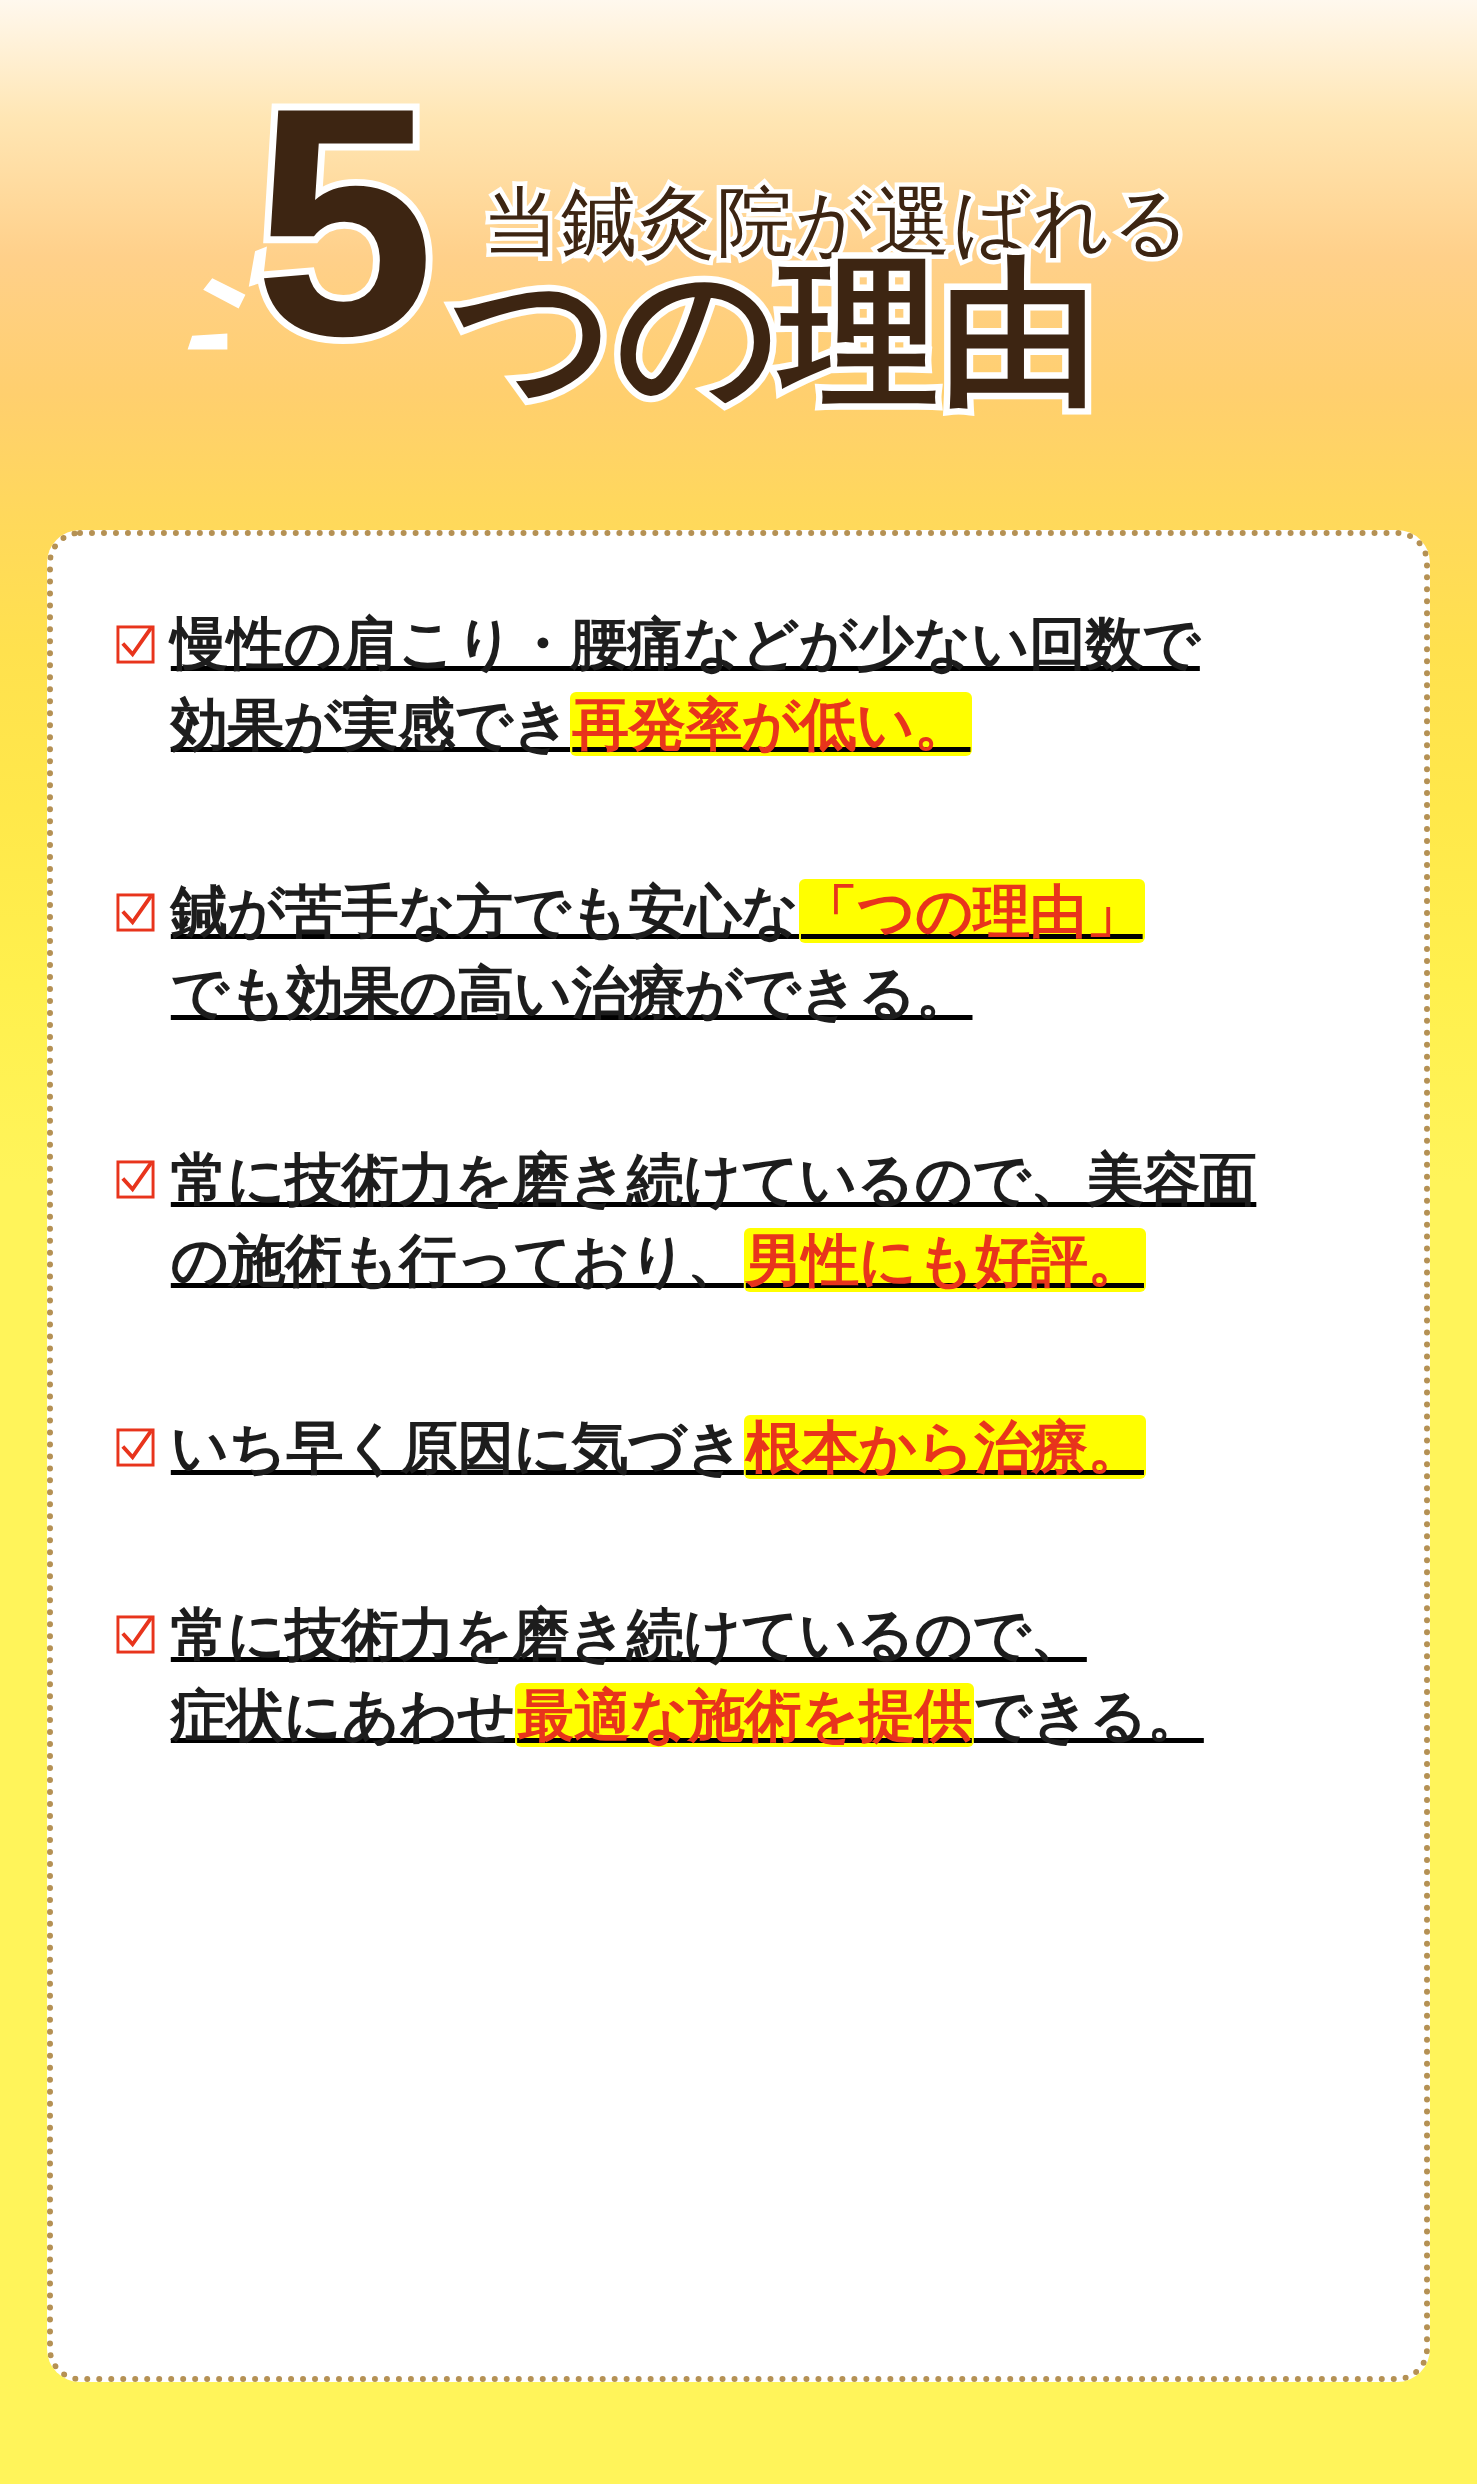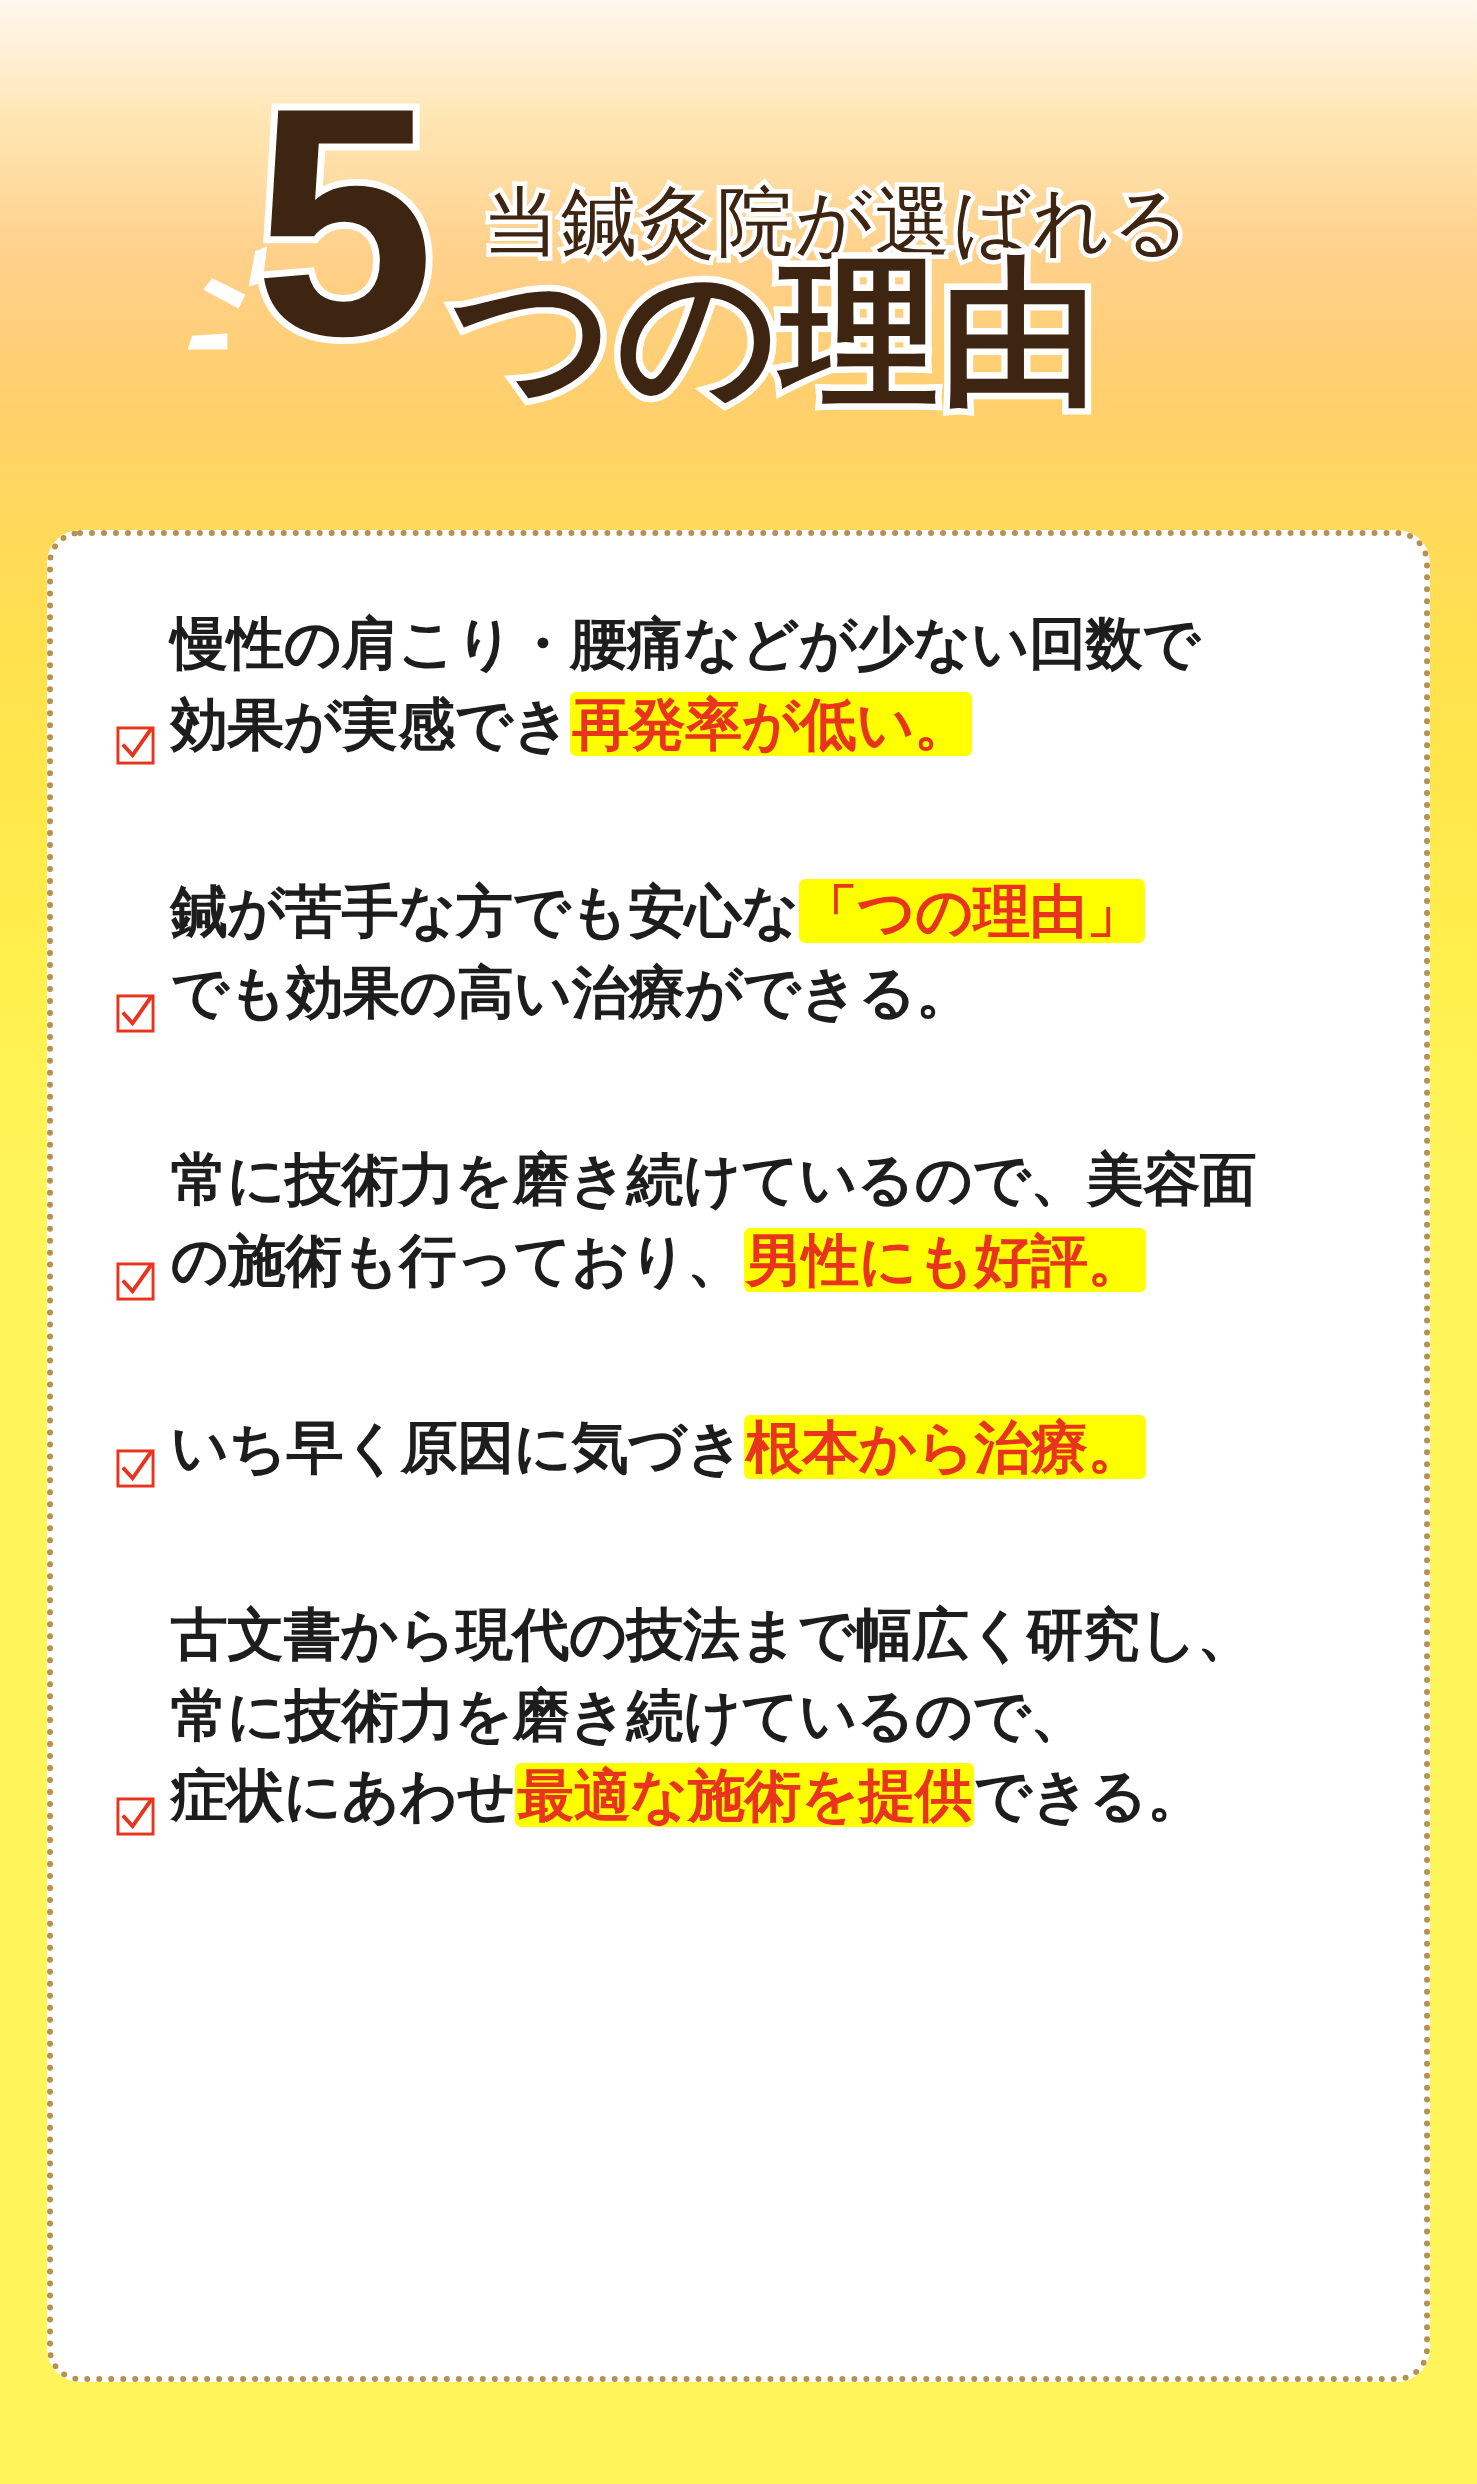--- a/index.html
+++ b/index.html
@@ -103,22 +103,23 @@
 
   .reasons {
     position: absolute;
     left: 63px;
     top: 67px;
     right: 39px;
   }
 
   .reason {
     display: flex;
-    align-items: flex-end;
+    align-items: flex-start;
     margin-bottom: 106px;
+    text-decoration: underline;
   }
   .reason:last-child { margin-bottom: 0; }
 
   .check-icon {
     flex: 0 0 auto;
     width: 39px;
     height: 39px;
     margin-top: 21.7px;
     margin-right: 15.8px;
   }
@@ -204,20 +205,19 @@
         <div class="reason-text">
           <span class="line"><span>いち早く原因に気づき</span><span class="hl">根本から治療。</span></span>
         </div>
       </div>
       <div class="reason">
         <span class="check-icon"><svg width="39" height="39" viewBox="0 0 40 40">
             <rect x="2" y="2" width="36" height="36" fill="#ffffff" stroke="#e8341c" stroke-width="3"></rect>
             <path d="M7 19 L17 30 L36 3" fill="none" stroke="#e8341c" stroke-width="4"></path>
           </svg></span>
         <div class="reason-text">
-          <span class="line"><span>古文書から現代の技法まで幅広く研究し、</span></span>
           <span class="line"><span>常に技術力を磨き続けているので、</span></span>
           <span class="line"><span>症状にあわせ</span><span class="hl">最適な施術を提供</span><span>できる。</span></span>
         </div>
       </div>
     </div>
 </div>
 
 
 </body></html>

